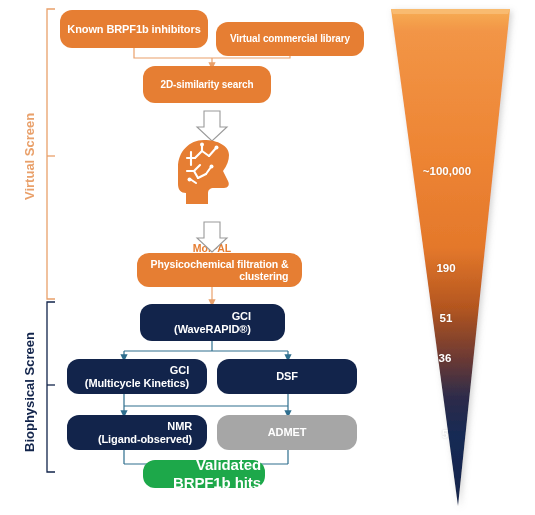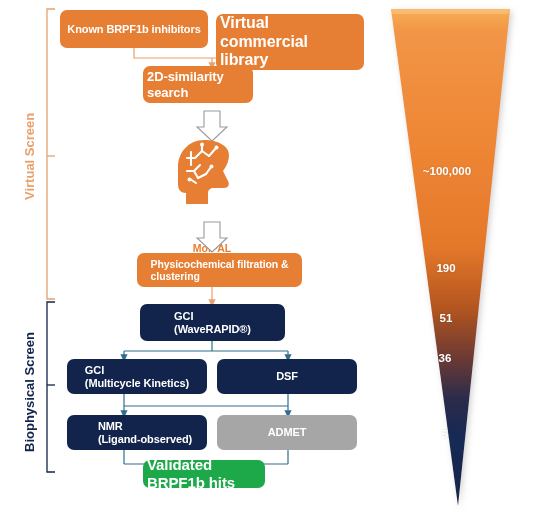--- a/index.html
+++ b/index.html
@@ -12,22 +12,22 @@
   }
   #root{position:absolute;left:0;top:0;width:535px;height:515px;}
 
   
   .node{
     position:absolute;
     box-sizing:border-box;
     display:flex;
     align-items:center;
     justify-content:center;
-    text-align:left;
-    border-radius:7px;
+    text-align:right;
+    border-radius:12px;
     color:#ffffff;
     font-weight:bold;
     line-height:1.18;
     letter-spacing:-0.1px;
     padding:2px 4px;
   }
   .node.orange{background:#E67E33;}
   .node.navy{background:#12244B;}
   .node.grey{background:#A6A6A6;}
   .node.green{background:#1DA84A;}
@@ -142,25 +142,25 @@
     <g>
       <path d="M391,9 L510,9 L458,506 z" fill="url(#funnelGrad)" filter="url(#softshadow)"></path>
       <path d="M391,9 L510,9 L508,14 L393,14 z" fill="#F9C079" opacity="0.75"></path>
     </g>
   </svg>
 
   <div class="node orange" style="left:60px;top:10px;width:148px;height:38px;font-size:11px;">
     <span class="lbl">Known BRPF1b inhibitors</span>
   </div>
 
-  <div class="node orange" style="left:216px;top:14px;width:148px;height:56px;font-size:16px;">
+  <div class="node orange" style="left:216px;top:22px;width:148px;height:34px;font-size:10px;">
     <span class="lbl">Virtual commercial library</span>
   </div>
 
-  <div class="node orange" style="left:143px;top:66px;width:110px;height:37px;font-size:13px;">
+  <div class="node orange" style="left:143px;top:66px;width:128px;height:37px;font-size:10px;">
     <span class="lbl">2D-similarity search</span>
   </div>
 
   <svg class="ov front" viewBox="0 0 535 515" style="pointer-events:none;">
     <g transform="translate(178,138)">
 
       <path d="M26,2
                C11,2 0,14 0,29
                L0,46
                C0,52 3,55 8,55

